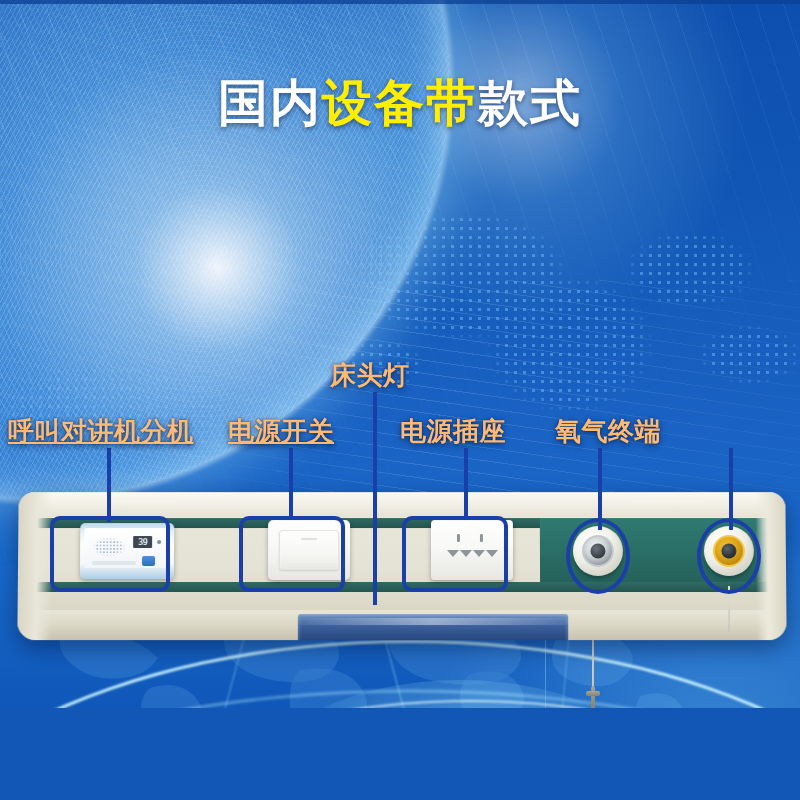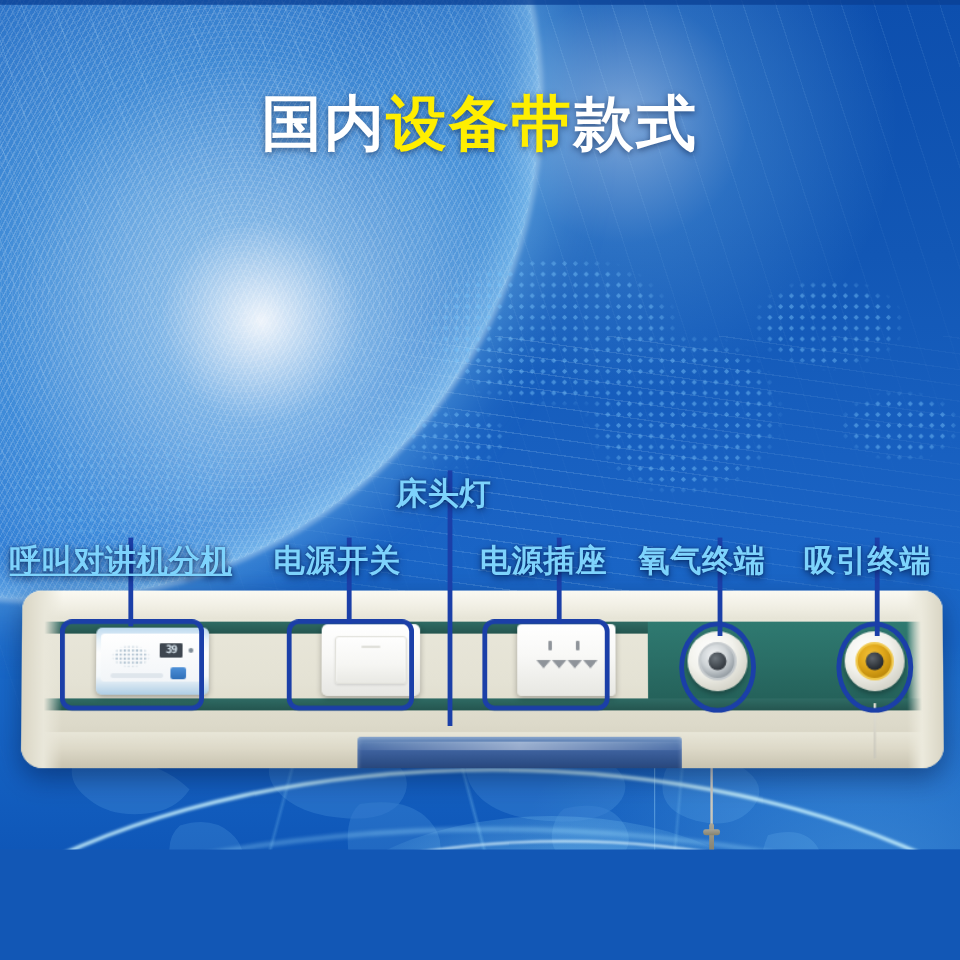--- a/index.html
+++ b/index.html
@@ -152,24 +152,23 @@
     text-shadow:0 2px 5px rgba(0,20,60,.55);
     display:flex; align-items:center; justify-content:center; gap:58px;
   }
   .hl-big{
     color:#ffee00; font-size:92px; font-weight:bold; line-height:.92;
     position:relative; top:-6px;
   }
 
   
   .callout{
-    position:absolute; z-index:16; color:#7dd3fc;
+    position:absolute; z-index:16; color:#fdba74;
     font-size:26px; font-weight:bold; letter-spacing:.5px; white-space:nowrap;
     text-shadow:0 2px 6px rgba(2,24,70,.7), 0 0 2px rgba(2,24,70,.6);
-    margin-top:36px;
   }
   .leader{
     position:absolute; z-index:15; width:4px; background:#1b3fa8;
   }
 
   
   .panel-wrap{ position:absolute; left:18px; top:492px; width:768px; height:148px; z-index:12; }
   .panel{
     position:absolute; inset:0;
     border-radius:16px 16px 18px 18px;
@@ -398,25 +397,24 @@
   <div class="arc arc1"></div>
   <div class="arc arc3"></div>
 
   <div class="headline">
     <div class="hl-line1">
       <span class="hl-w">国内</span><span class="hl-y">设备带</span><span class="hl-w">款式</span>
     </div>
   </div>
 
   <div class="callout" style="left:8px;  top:414px;text-decoration:underline;">呼叫对讲机分机</div>
-  <div class="callout" style="left:228px; top:414px;">电源开关</div>
+  <div class="callout" style="left:228px; top:414px;text-decoration:underline;">电源开关</div>
   <div class="callout" style="left:330px; top:358px;">床头灯</div>
   <div class="callout" style="left:400px; top:414px;">电源插座</div>
-  <div class="callout" style="left:532px; top:414px;font-family:Liberation Mono, monospace;">氧气终端</div>
-  <div class="callout" style="left:670px; top:414px;">吸引终端</div>
+  <div class="callout" style="left:555px; top:414px;font-family:Liberation Mono, monospace;">氧气终端</div>
 
   <div class="leader" style="left:107px; top:448px; height:74px;"></div>
   <div class="leader" style="left:289px; top:448px; height:72px;"></div>
   <div class="leader" style="left:373px; top:392px; height:213px;"></div>
   <div class="leader" style="left:464px; top:448px; height:72px;"></div>
   <div class="leader" style="left:598px; top:448px; height:82px;"></div>
   <div class="leader" style="left:729px; top:448px; height:82px;"></div>
 
   <div class="panel-wrap">
     <div class="panel">

